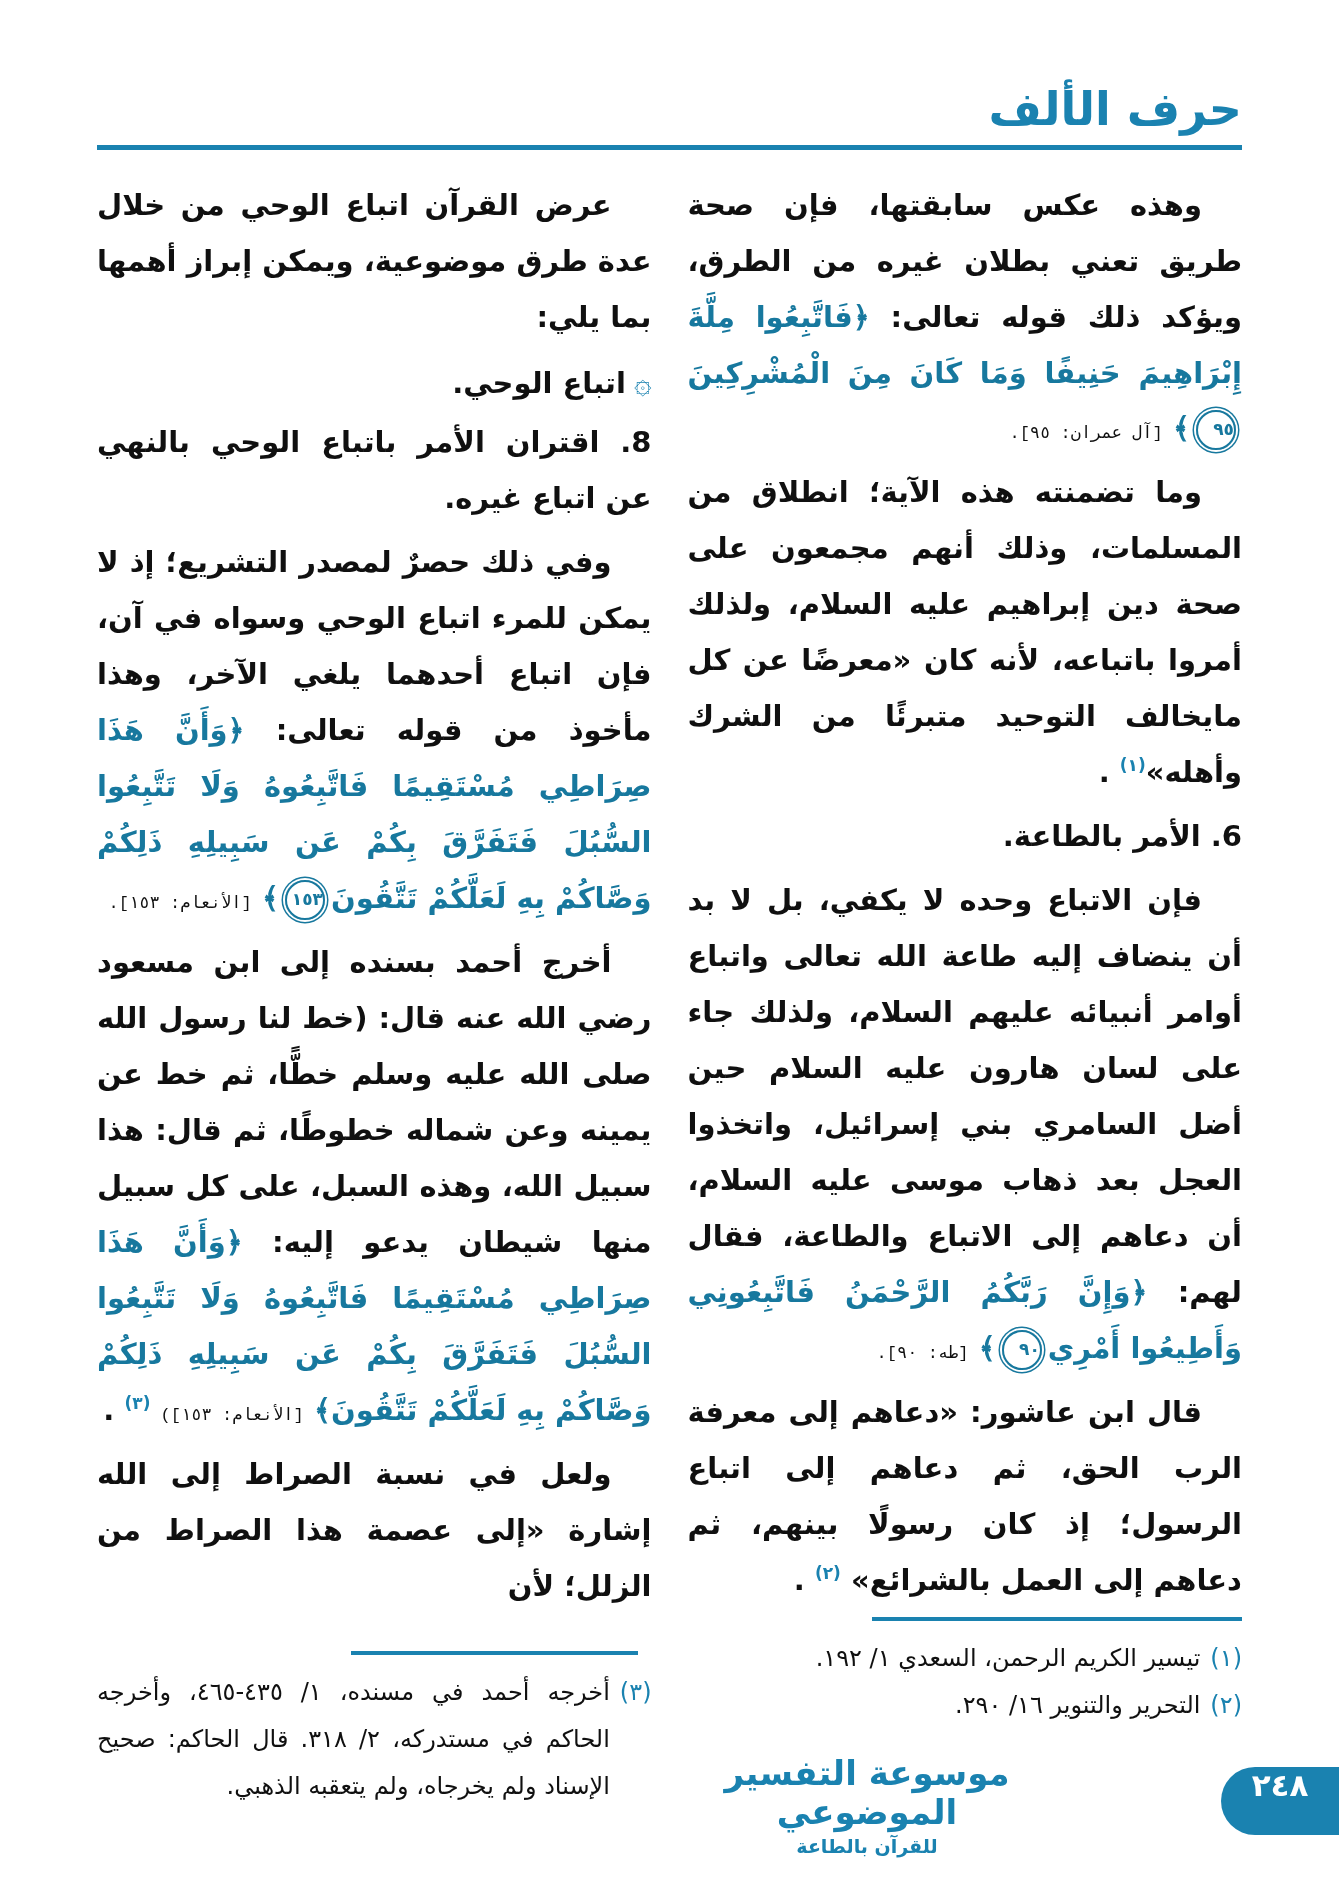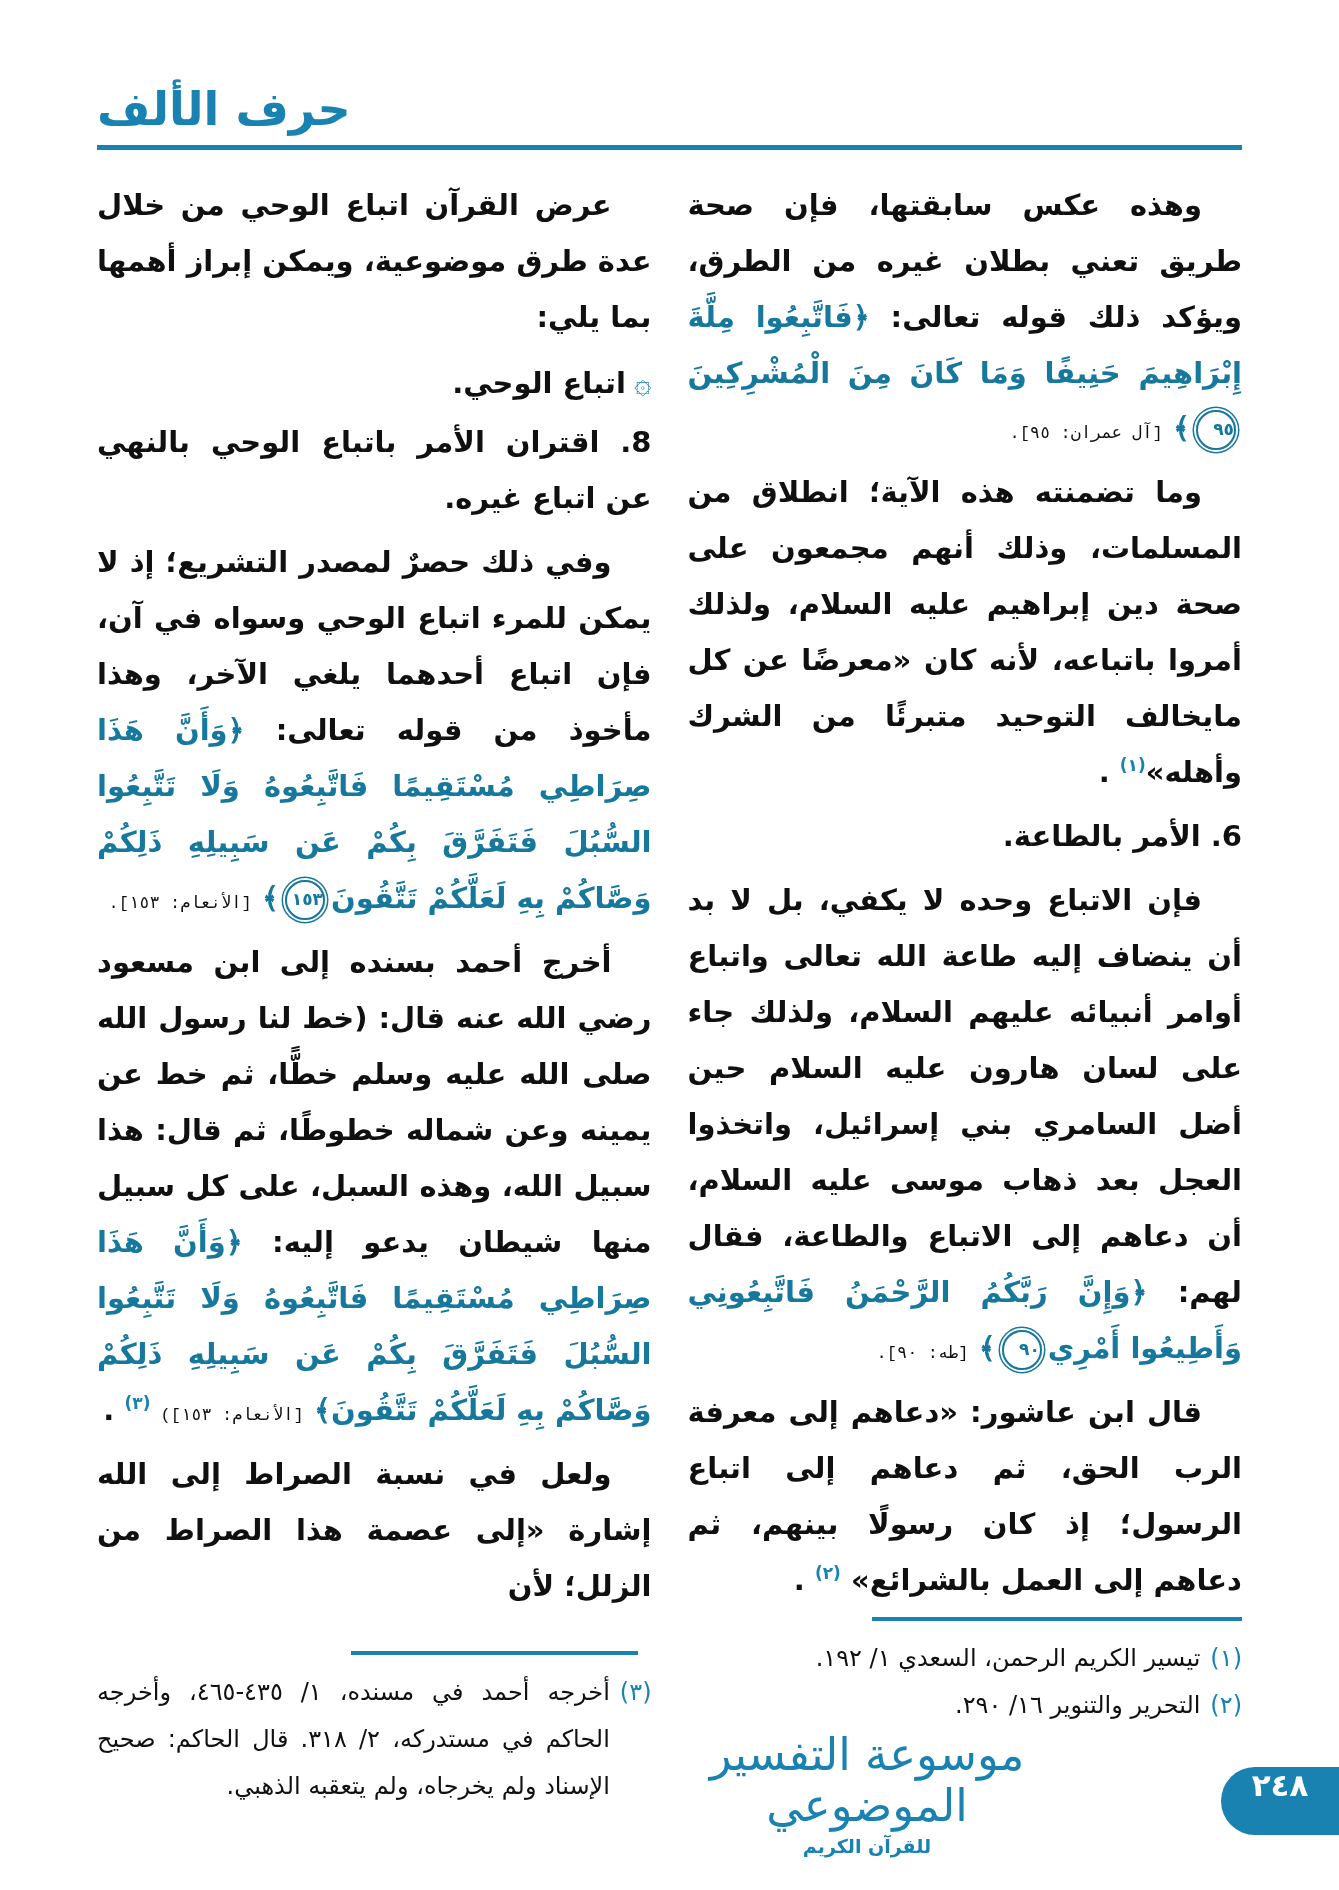--- a/index.html
+++ b/index.html
@@ -14,21 +14,21 @@
     margin:0 auto;
     background:#ffffff;
     font-family:"DejaVu Sans", sans-serif;
     direction:rtl;
     overflow:hidden;
     color:var(--ink);
   }
   
   .page-header{padding:84px 97px 0 97px;}
   .chapter-title{
-    text-align:left;
+    text-align:right;
     font-size:46px;
     font-weight:bold;
     color:var(--accent);
     line-height:1.1;
     letter-spacing:-1px;
   }
   .header-rule{height:5px;background:var(--accent);margin-top:10px;}
   
   .columns{
     display:flex;
@@ -91,21 +91,21 @@
   .fn-text{flex:1;text-align:justify;}
   
   .publisher-logo{
     position:absolute;
     bottom:32px;right:312px;
     width:320px;
     text-align:center;
     color:var(--accent);
     line-height:1.15;
   }
-  .logo-l1{font-size:45px;font-weight:normal;letter-spacing:-2px;}
+  .logo-l1{font-size:34px;font-weight:bold;letter-spacing:-2px;}
   .logo-l2{font-size:19px;font-weight:bold;margin-top:4px;}
   .page-badge{
     position:absolute;
     bottom:55px;right:0;
     width:118px;height:68px;
     background:var(--accent);
     border-radius:40px 0 0 40px;
     color:#ffffff;
     font-size:31px;
     font-weight:bold;
@@ -168,20 +168,20 @@
           <span class="fn-num">(٣)</span>
           <span class="fn-text">أخرجه أحمد في مسنده، ١/ ٤٣٥-٤٦٥، وأخرجه الحاكم في مستدركه، ٢/ ٣١٨. قال الحاكم: صحيح الإسناد ولم يخرجاه، ولم يتعقبه الذهبي.</span>
         </div>
       </div>
     </section>
 
   </main>
 
   <div class="publisher-logo">
     <div class="logo-l1">موسوعة التفسير الموضوعي</div>
-    <div class="logo-l2">للقرآن الكريم</div>
+    <div class="logo-l2">للقرآن بالطاعة</div>
   </div>
 
   <div class="page-badge">
     <span>٢٤٨</span>
   </div>
 
 </div>
 
 </body></html>

